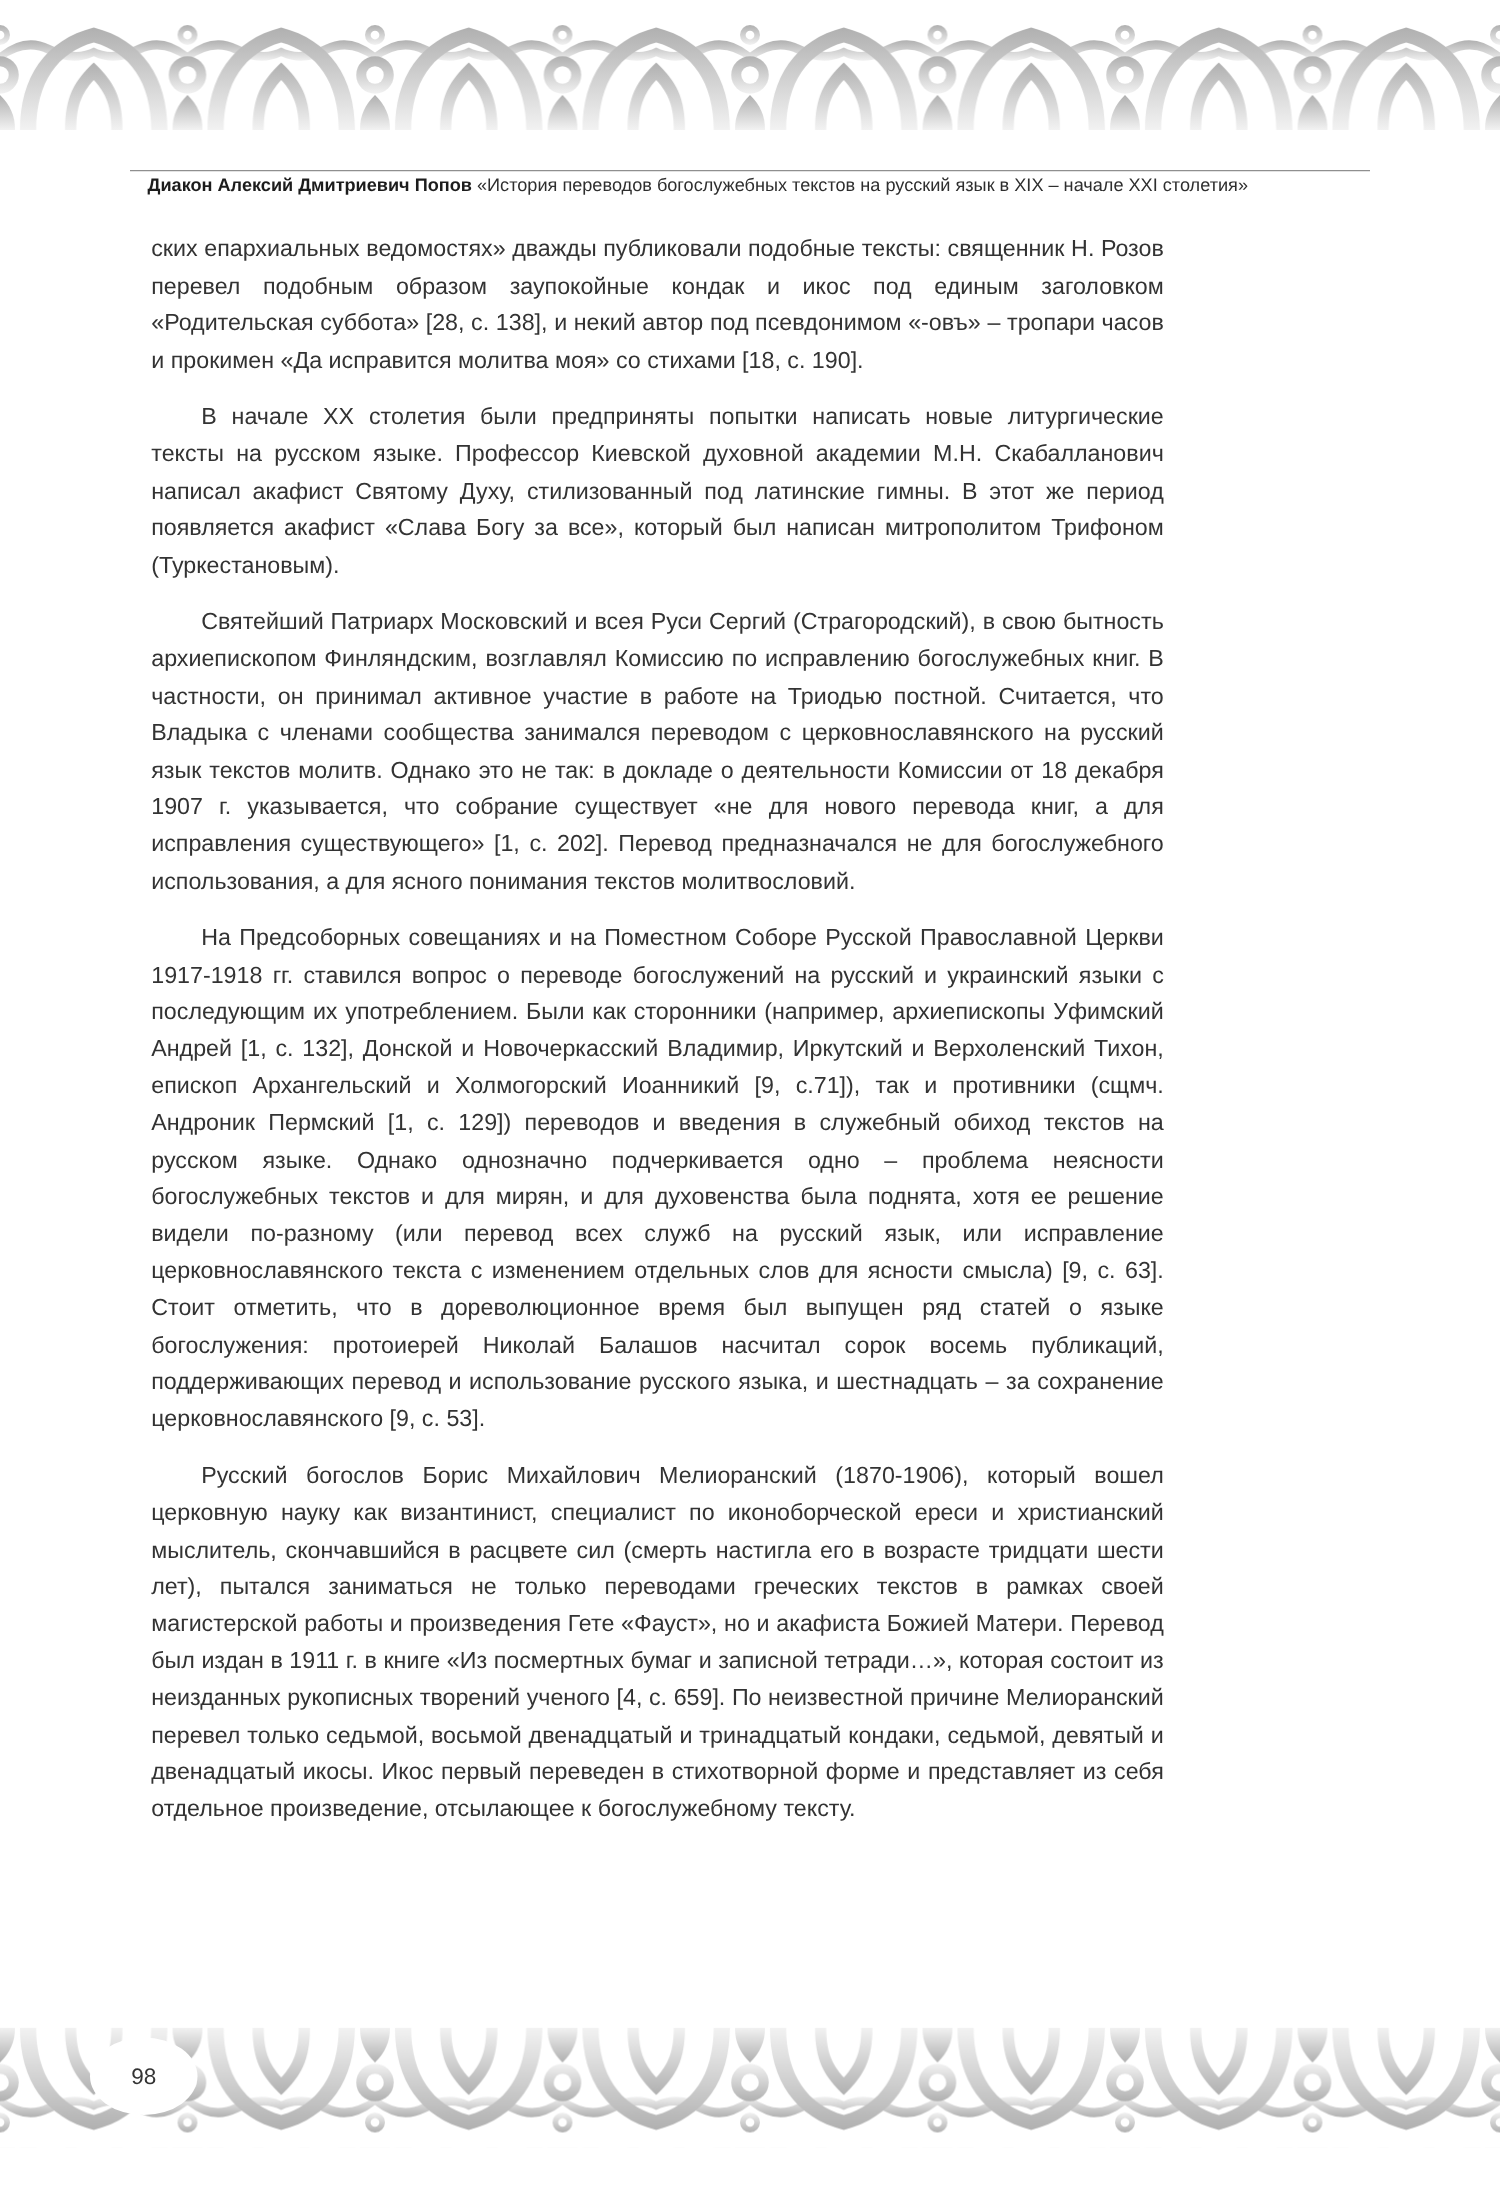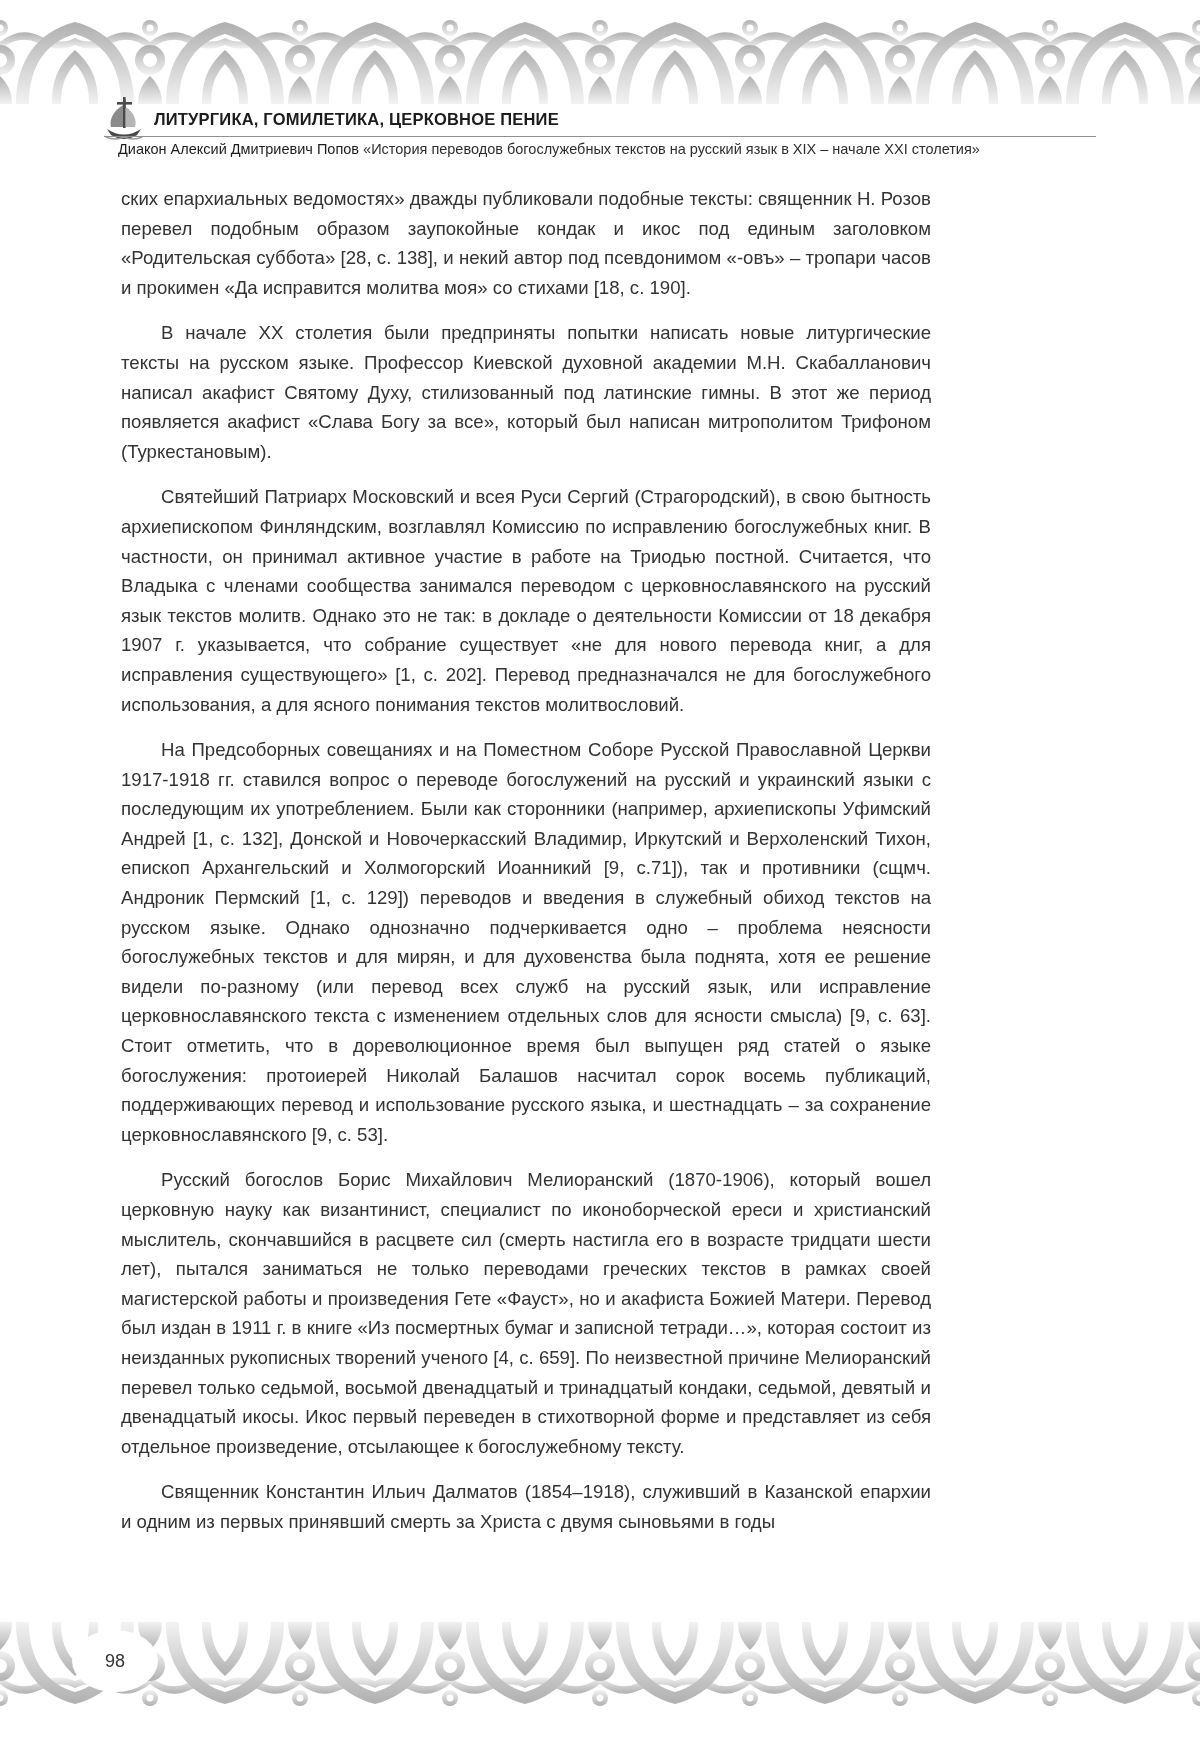--- a/index.html
+++ b/index.html
@@ -51,21 +51,21 @@
   }
   .running{
     position:absolute;
     top:141px;
     left:118px;
     width:978px;
     font-size:14.5px;
     color:#2e2e2e;
     white-space:nowrap;
   }
-  .running b{font-weight:normal;color:#1c1c1c;}
+  .running b{font-weight:bold;color:#1c1c1c;}
   
   .bodytext{
     position:absolute;
     top:168px;
     left:105px;
     width:842px;
   }
   .bodytext p{
     margin:16px;
     font-size:18.6px;
@@ -118,46 +118,33 @@
           <circle cx="0" cy="20" r="8" fill="url(#gt)"></circle>
           <circle cx="0" cy="20" r="3.5" fill="#ffffff"></circle>
           <path d="M150,68 C142,76 138,84 138,96 L162,96 C162,84 158,76 150,68 Z" fill="url(#gt)"></path>
           <path d="M0,68 C-8,76 -12,84 -12,96 L12,96 C12,84 8,76 0,68 Z" fill="url(#gt)"></path>
         </pattern>
       </defs>
       <rect x="0" y="0" width="1200" height="96" fill="url(#pt)"></rect>
     </svg>
   </div>
 
-  <div class="hdr">
-    <svg class="logo" viewBox="0 0 40 44">
-      <rect x="19" y="1" width="2.6" height="31" fill="#4a4a4a"></rect>
-      <rect x="13" y="6" width="15" height="2.6" fill="#4a4a4a"></rect>
-      <rect x="19" y="3" width="2.6" height="9" fill="#4a4a4a"></rect>
-      <path d="M19,9 C9,15 5,24 7,31 L19,31 Z" fill="#8a8a8a"></path>
-      <path d="M22,11 C30,17 33,24 31,31 L22,31 Z" fill="#b5b5b5"></path>
-      <path d="M3,33 Q20,44 37,33 L33,39 Q20,47 7,39 Z" fill="#4a4a4a"></path>
-      <path d="M2,41 Q11,45 20,41 Q29,45 38,41" stroke="#9a9a9a" stroke-width="1.6" fill="none"></path>
-    </svg>
-    <h1>ЛИТУРГИКА, ГОМИЛЕТИКА, ЦЕРКОВНОЕ ПЕНИЕ</h1>
-  </div>
   <div class="hdr-rule"></div>
 
   <div class="running">
     <b>Диакон Алексий Дмитриевич Попов</b>
     <span>«История переводов богослужебных текстов на русский язык в XIX – начале XXI столетия»</span>
   </div>
 
   <main class="bodytext">
     <p>ских епархиальных ведомостях» дважды публиковали подобные тексты: священник Н. Розов перевел подобным образом заупокойные кондак и икос под единым заголовком «Родительская суббота» [28, с. 138], и некий автор под псевдонимом «-овъ» – тропари часов и прокимен «Да исправится молитва моя» со стихами [18, с. 190].</p>
     <p class="ind">В начале XX столетия были предприняты попытки написать новые литургические тексты на русском языке. Профессор Киевской духовной академии М.Н. Скабалланович написал акафист Святому Духу, стилизованный под латинские гимны. В этот же период появляется акафист «Слава Богу за все», который был написан митрополитом Трифоном (Туркестановым).</p>
     <p class="ind">Святейший Патриарх Московский и всея Руси Сергий (Страгородский), в свою бытность архиепископом Финляндским, возглавлял Комиссию по исправлению богослужебных книг. В частности, он принимал активное участие в работе на Триодью постной. Считается, что Владыка с членами сообщества занимался переводом с церковнославянского на русский язык текстов молитв. Однако это не так: в докладе о деятельности Комиссии от 18 декабря 1907 г. указывается, что собрание существует «не для нового перевода книг, а для исправления существующего» [1, с. 202]. Перевод предназначался не для богослужебного использования, а для ясного понимания текстов молитвословий.</p>
     <p class="ind">На Предсоборных совещаниях и на Поместном Соборе Русской Православной Церкви 1917-1918 гг. ставился вопрос о переводе богослужений на русский и украинский языки с последующим их употреблением. Были как сторонники (например, архиепископы Уфимский Андрей [1, с. 132], Донской и Новочеркасский Владимир, Иркутский и Верхоленский Тихон, епископ Архангельский и Холмогорский Иоанникий [9, с.71]), так и противники (сщмч. Андроник Пермский [1, с. 129]) переводов и введения в служебный обиход текстов на русском языке. Однако однозначно подчеркивается одно – проблема неясности богослужебных текстов и для мирян, и для духовенства была поднята, хотя ее решение видели по-разному (или перевод всех служб на русский язык, или исправление церковнославянского текста с изменением отдельных слов для ясности смысла) [9, с. 63]. Стоит отметить, что в дореволюционное время был выпущен ряд статей о языке богослужения: протоиерей Николай Балашов насчитал сорок восемь публикаций, поддерживающих перевод и использование русского языка, и шестнадцать – за сохранение церковнославянского [9, с. 53].</p>
     <p class="ind">Русский богослов Борис Михайлович Мелиоранский (1870-1906), который вошел церковную науку как византинист, специалист по иконоборческой ереси и христианский мыслитель, скончавшийся в расцвете сил (смерть настигла его в возрасте тридцати шести лет), пытался заниматься не только переводами греческих текстов в рамках своей магистерской работы и произведения Гете «Фауст», но и акафиста Божией Матери. Перевод был издан в 1911 г. в книге «Из посмертных бумаг и записной тетради…», которая состоит из неизданных рукописных творений ученого [4, с. 659]. По неизвестной причине Мелиоранский перевел только седьмой, восьмой двенадцатый и тринадцатый кондаки, седьмой, девятый и двенадцатый икосы. Икос первый переведен в стихотворной форме и представляет из себя отдельное произведение, отсылающее к богослужебному тексту.</p>
-    <p class="ind">Священник Константин Ильич Далматов (1854–1918), служивший в Казанской епархии и одним из первых принявший смерть за Христа с двумя сыновьями в годы</p>
   </main>
 
   <div class="orn orn-bottom">
     <svg width="1200" height="96">
       <defs>
         <linearGradient id="gb" x1="0" y1="0" x2="0" y2="1">
           <stop offset="0" stop-color="#b0b0b0"></stop>
           <stop offset="1" stop-color="#f2f2f2"></stop>
         </linearGradient>
         <pattern id="pb" width="150" height="96" patternUnits="userSpaceOnUse">

